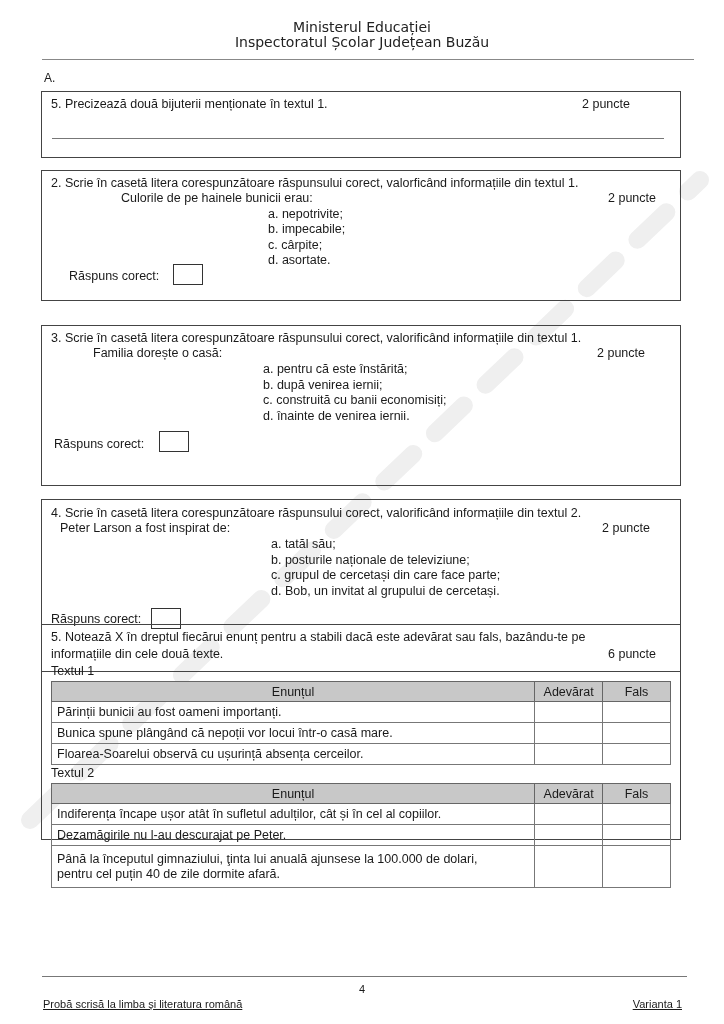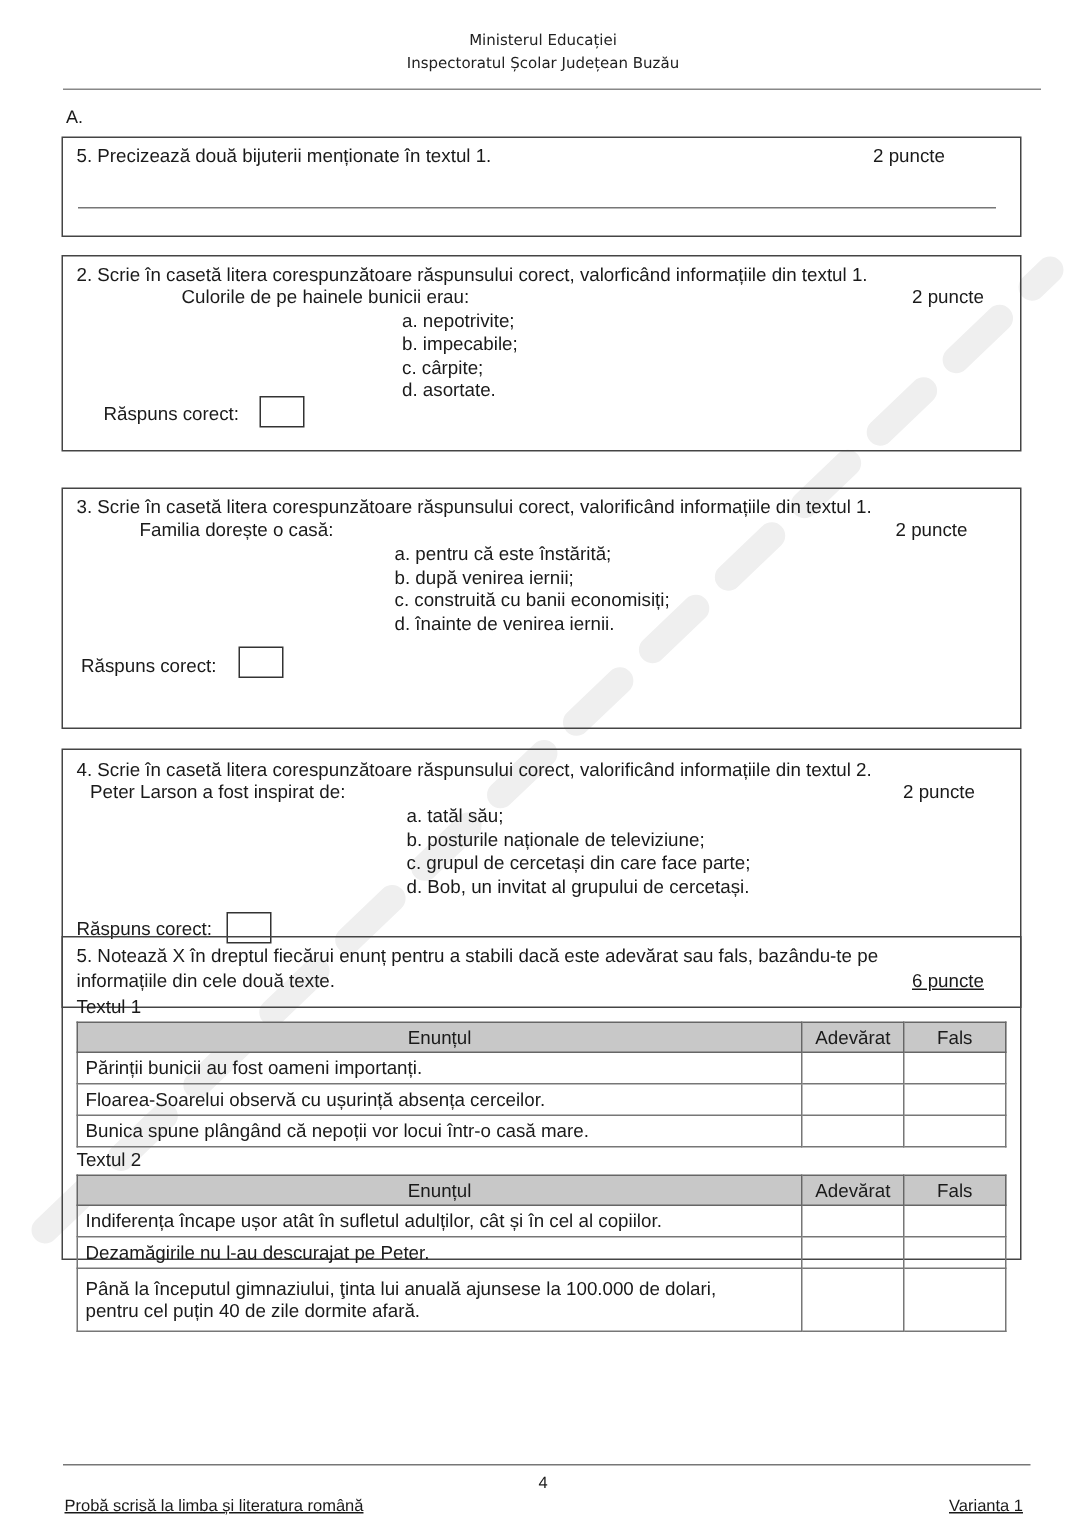--- a/index.html
+++ b/index.html
@@ -1,21 +1,21 @@
 <!DOCTYPE html>
 <html><head>
 <meta charset="utf-8">
 <style>
   * { box-sizing: border-box; margin: 0; padding: 0; }
   html, body { width: 724px; height: 1024px; background: #ffffff; overflow: hidden; }
   body { position: relative; font-family: "Liberation Sans", sans-serif; color: #1a1a1a; font-size: 12.5px; }
 
   .watermark { position: absolute; left: 0; top: 0; width: 724px; height: 1024px; pointer-events: none; }
 
-  .header { position: absolute; left: 0; top: 20px; width: 724px; text-align: center; font-family: "DejaVu Sans", sans-serif; font-size: 10px; line-height: 15px; color: #222; }
+  .header { position: absolute; left: 0; top: 20px; width: 724px; text-align: center; font-family: "DejaVu Sans", sans-serif; font-size: 14px; line-height: 15px; color: #222; }
   .header-rule { position: absolute; left: 42px; top: 59px; width: 652px; height: 1px; background: #888; }
 
   .section-label { position: absolute; left: 44px; top: 71px; font-size: 12px; }
 
   .box { position: absolute; left: 41px; width: 640px; border: 1.3px solid #444; }
   .box .line { position: absolute; white-space: nowrap; font-size: 12.5px; line-height: 15px; }
   .points { position: absolute; white-space: nowrap; font-size: 12.5px; line-height: 15px; }
   .answer-line { position: absolute; left: 10px; right: 16px; border-top: 1px solid #777; }
   .answer-box { position: absolute; width: 30px; height: 21px; border: 1.2px solid #333; background: #fff; }
 
@@ -91,42 +91,42 @@
   <div class="line" style="left:229px; top:53px;">b. posturile naționale de televiziune;</div>
   <div class="line" style="left:229px; top:68px;">c. grupul de cercetași din care face parte;</div>
   <div class="line" style="left:229px; top:84px;">d. Bob, un invitat al grupului de cercetași.</div>
   <div class="line" style="left:9px; top:112px;">Răspuns corect:</div>
   <div class="answer-box" style="left:109px; top:108px;"></div>
 </div>
 
 <div class="box" id="q5">
   <div class="line" style="left:9px; top:5px;">5. Notează X în dreptul fiecărui enunț pentru a stabili dacă este adevărat sau fals, bazându-te pe</div>
   <div class="line" style="left:9px; top:22px;">informațiile din cele două texte.</div>
-  <div class="points" style="left:566px; top:22px;text-decoration:underline;">6 puncte</div>
+  <div class="points" style="left:566px; top:22px;">6 puncte</div>
 
   <div class="line" style="left:9px; top:39px;">Textul 1</div>
   <table class="tf" style="top:56px;">
     <tbody>
         <tr>
       <th class="c-enunt">Enunțul</th>
       <th class="c-adv">Adevărat</th>
       <th class="c-fals">Fals</th>
     </tr>
     <tr>
       <td>Părinții bunicii au fost oameni importanți.</td>
       <td></td>
       <td></td>
     </tr>
     <tr>
-      <td>Floarea-Soarelui observă cu ușurință absența cerceilor.</td>
+      <td>Bunica spune plângând că nepoții vor locui într-o casă mare.</td>
       <td></td>
       <td></td>
     </tr>
     <tr>
-      <td>Bunica spune plângând că nepoții vor locui într-o casă mare.</td>
+      <td>Floarea-Soarelui observă cu ușurință absența cerceilor.</td>
       <td></td>
       <td></td>
     </tr>
   </tbody>
     </table>
 
   <div class="line" style="left:9px; top:141px;">Textul 2</div>
   <table class="tf" style="top:158px;">
     <tbody>
         <tr>

